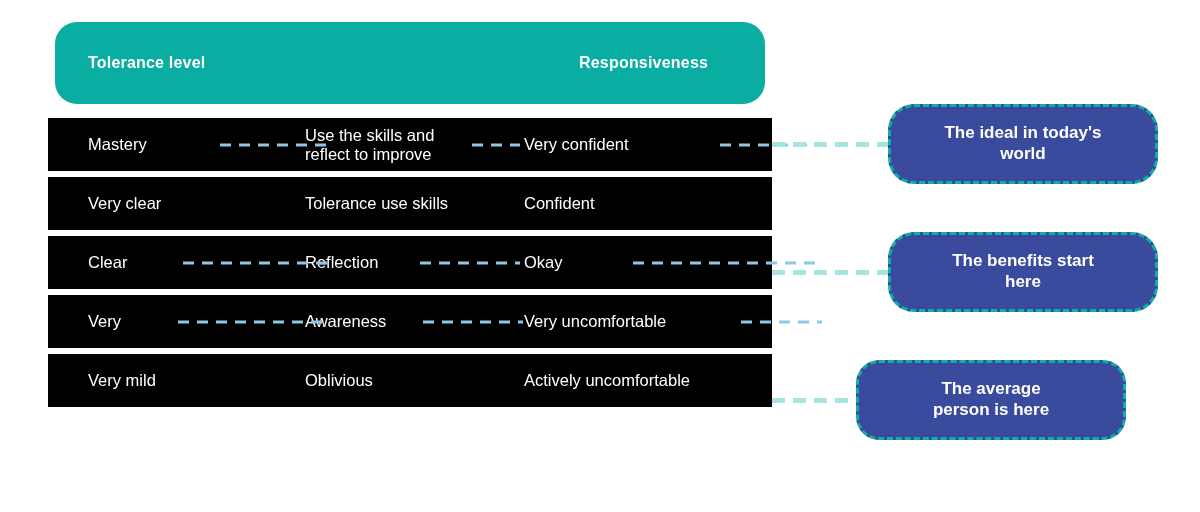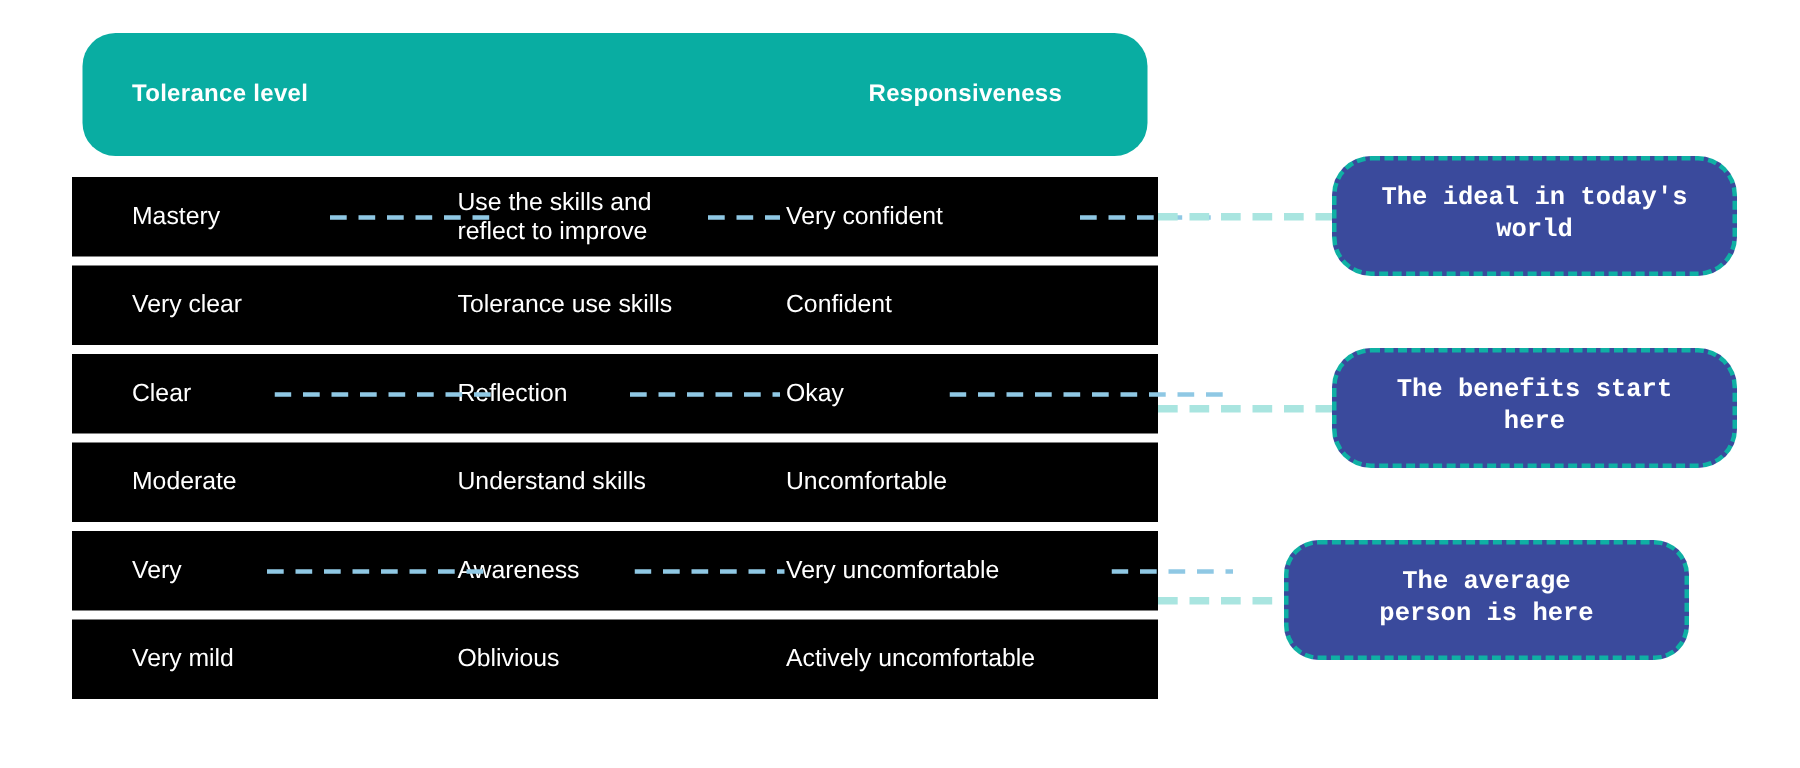--- a/index.html
+++ b/index.html
@@ -126,21 +126,20 @@
     text-align: center;
   }
 
   .callout-text {
     color: #ffffff;
     font-size: 17px;
     font-weight: bold;
     line-height: 1.22;
     white-space: pre-line;
     padding: 0 14px;
-    font-family: Liberation Mono, monospace;
   }
 </style>
 </head>
 <body>
 
 <div id="diagram">
 
   <div class="table-wrap">
 
     <div class="table-header">
@@ -168,25 +167,20 @@
 
       <div class="row">
         <div class="cell c1">Clear</div>
         <div class="cell c2">Reflection</div>
         <div class="cell c3">Okay</div>
         <span class="dash-in d3a"></span>
         <span class="dash-in d3b"></span>
         <span class="dash-in d3c"></span>
       </div>
 
-      <div class="row">
-        <div class="cell c1">Moderate</div>
-        <div class="cell c2">Understand skills</div>
-        <div class="cell c3">Uncomfortable</div>
-      </div>
 
       <div class="row">
         <div class="cell c1">Very</div>
         <div class="cell c2">Awareness</div>
         <div class="cell c3">Very uncomfortable</div>
         <span class="dash-in d5a"></span>
         <span class="dash-in d5b"></span>
         <span class="dash-in d5c"></span>
       </div>
 

